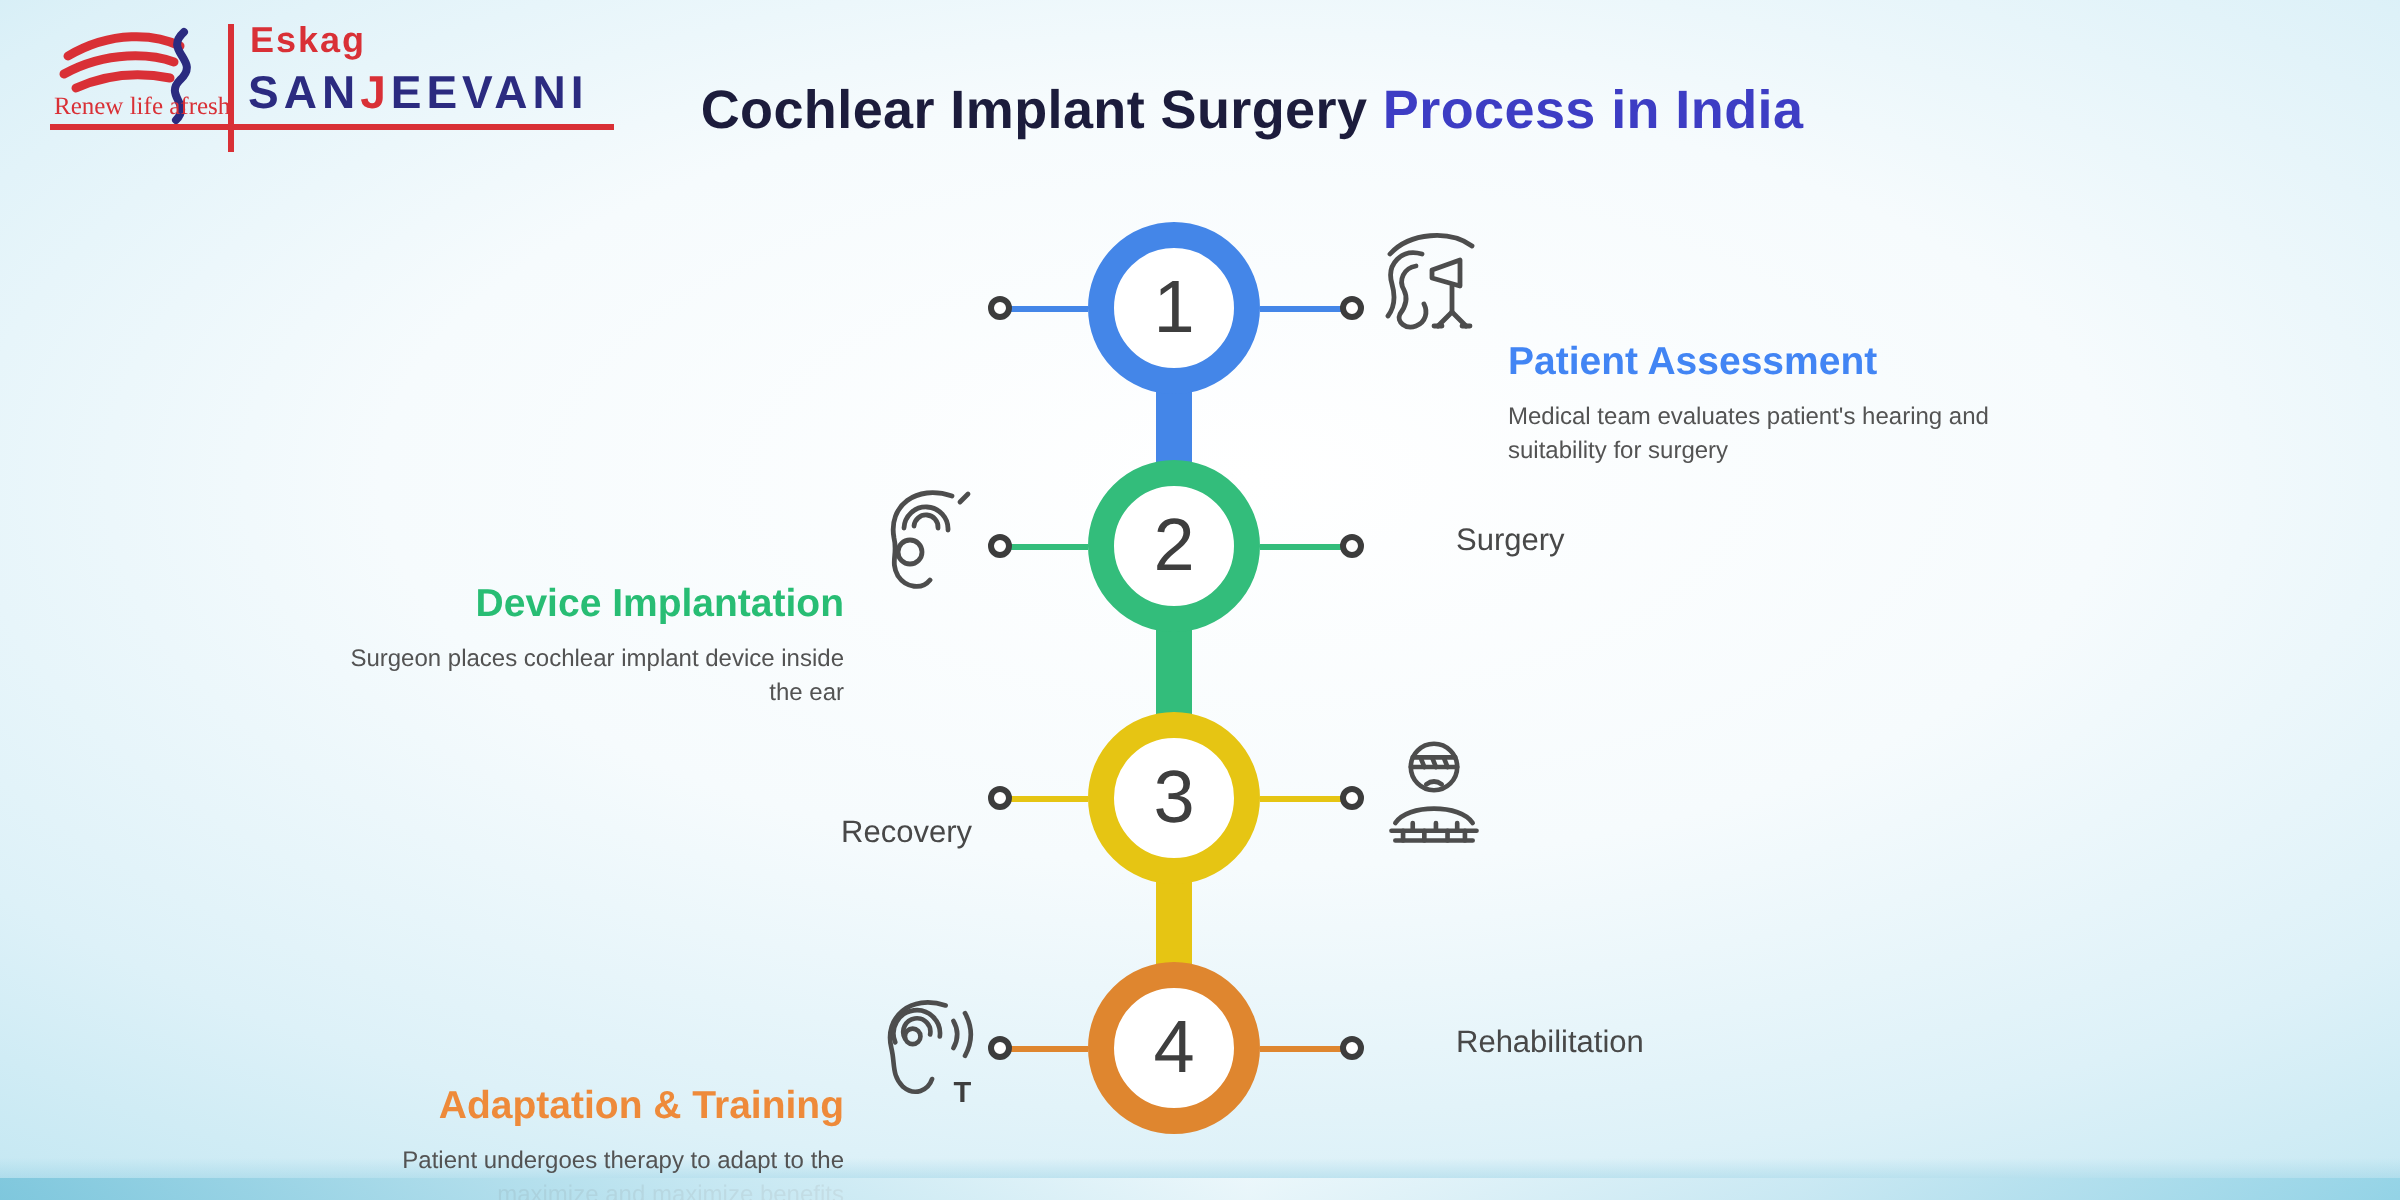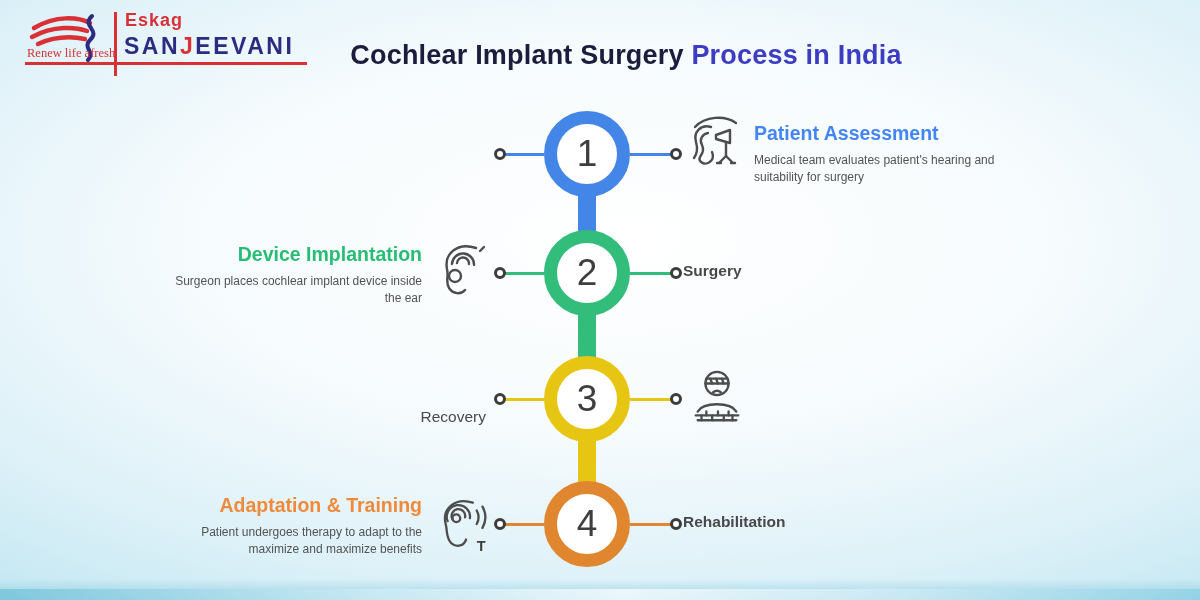--- a/index.html
+++ b/index.html
@@ -39,22 +39,22 @@
   .dot{position:absolute;width:6px;height:6px;border:3px solid #3c3c3c;background:#fff;border-radius:50%;z-index:2;}
   .dot-left{left:494px;}
   .dot-right{left:670px;}
   .c-blue{border-color:#4486e8;} .b-blue{background:#4486e8;}
   .c-green{border-color:#33bd7b;} .b-green{background:#33bd7b;}
   .c-yellow{border-color:#e6c513;} .b-yellow{background:#e6c513;}
   .c-orange{border-color:#df862f;} .b-orange{background:#df862f;}
   
   .conn-label{position:absolute;font-size:15.5px;color:#484848;z-index:2;}
   .lbl-left{left:240px;width:246px;text-align:right;}
-  .lbl-right{left:683px;font-weight:bold;}
-  .content{position:absolute;z-index:2;}
+  .lbl-right{left:728px;}
+  .content{position:absolute;z-index:2;margin-top:48px;}
   .content .heading{font-size:19.5px;font-weight:bold;}
   .content .desc{font-size:12px;color:#535353;line-height:1.42;margin-top:7px;}
   .content.right{text-align:left;}
   .content.left{text-align:right;}
   .h-blue{color:#4285f4;} .h-green{color:#28bd74;} .h-yellow{color:#e3bf14;} .h-orange{color:#ee8a3a;text-align:right;}
   .icon-box{position:absolute;z-index:2;}
   .icon-box svg{display:block;}
 </style>
 </head>
 <body>

